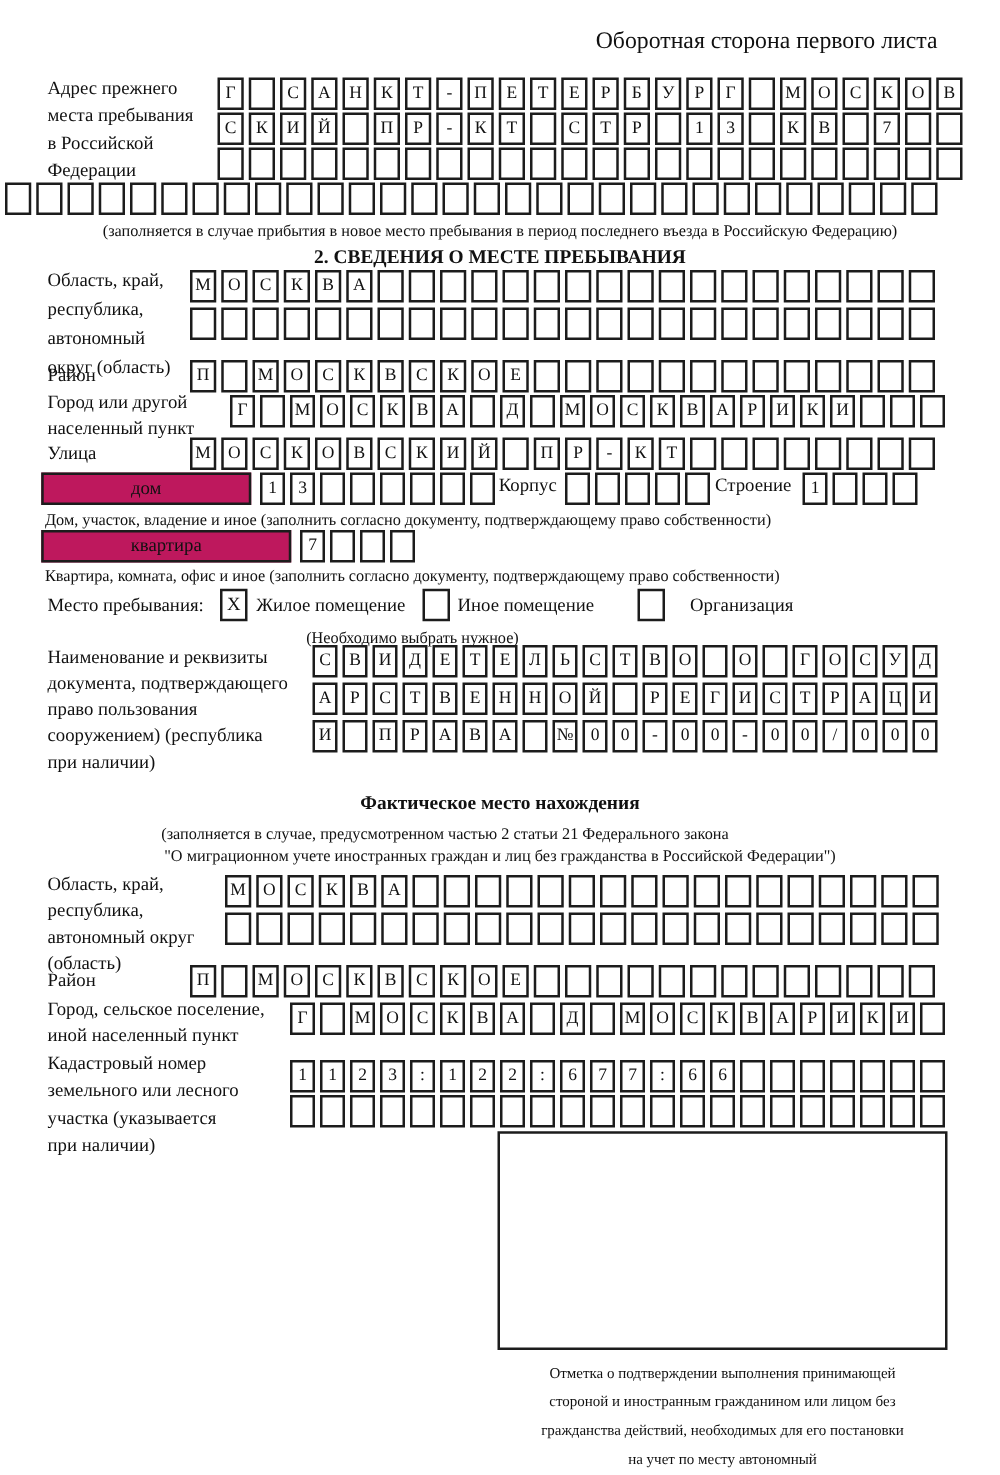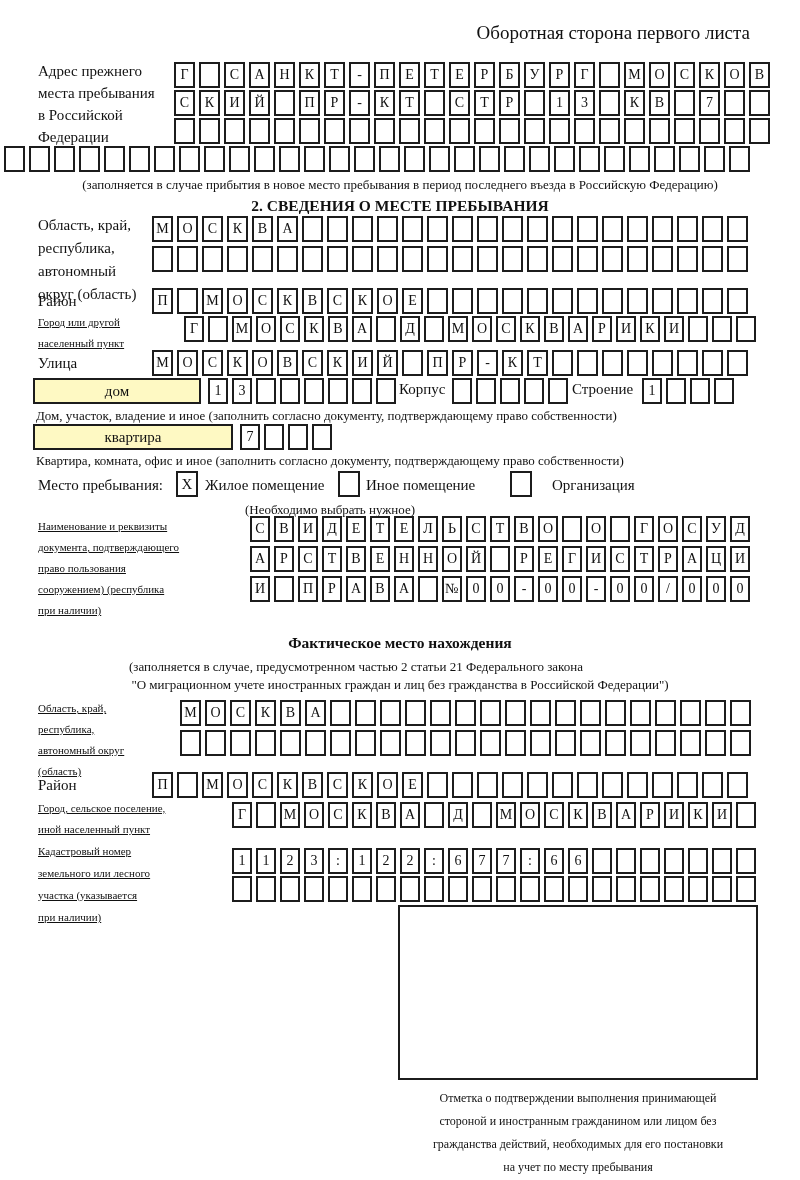--- a/index.html
+++ b/index.html
@@ -10,27 +10,27 @@
   .abs{position:absolute;}
   .row{position:absolute;display:flex;gap:4px;}
   .cell{
     width:21px;height:26px;box-sizing:border-box;border:2px solid #1c1c1c;
     display:flex;align-items:center;justify-content:center;
     font-size:14px;line-height:1;background:#fff;flex:0 0 auto;
   }
   .tight .cell{width:20px;}
   .wide .cell{width:21px;}
   .lbl{position:absolute;font-size:15px;line-height:22px;}
-  .lbl2{position:absolute;font-size:11px;line-height:21px;text-decoration:underline;}
+  .lbl2{position:absolute;font-size:15px;line-height:21px;}
   .cap{position:absolute;font-size:13px;line-height:17px;}
   .center{text-align:center;}
   .title{position:absolute;font-weight:bold;font-size:15.5px;text-align:center;}
   .bigbox{
     position:absolute;height:26px;box-sizing:border-box;border:2px solid #1c1c1c;
-    display:flex;align-items:center;justify-content:center;font-size:15px;background:#fef9c3;
+    display:flex;align-items:center;justify-content:center;font-size:15px;background:#be185d;
   }
   .chk{
     position:absolute;width:22px;height:26px;box-sizing:border-box;border:2px solid #1c1c1c;
     display:flex;align-items:center;justify-content:center;font-size:15px;background:#fff;
   }
   .markbox{position:absolute;box-sizing:border-box;border:2px solid #1c1c1c;background:#fff;}
 </style>
 </head>
 <body>
 
@@ -596,14 +596,14 @@
     <span class="cell"></span>
     <span class="cell"></span>
     <span class="cell"></span>
   </div>
 
 <div class="markbox" style="left:398px;top:905px;width:360px;height:175px"></div>
 <div class="abs" style="left:390px;top:1087px;width:376px;text-align:center;font-size:12px;line-height:23px">
   <div>Отметка о подтверждении выполнения принимающей</div>
   <div>стороной и иностранным гражданином или лицом без</div>
   <div>гражданства действий, необходимых для его постановки</div>
-  <div>на учет по месту пребывания</div>
+  <div>на учет по месту автономный</div>
 </div>
 
 </body></html>

